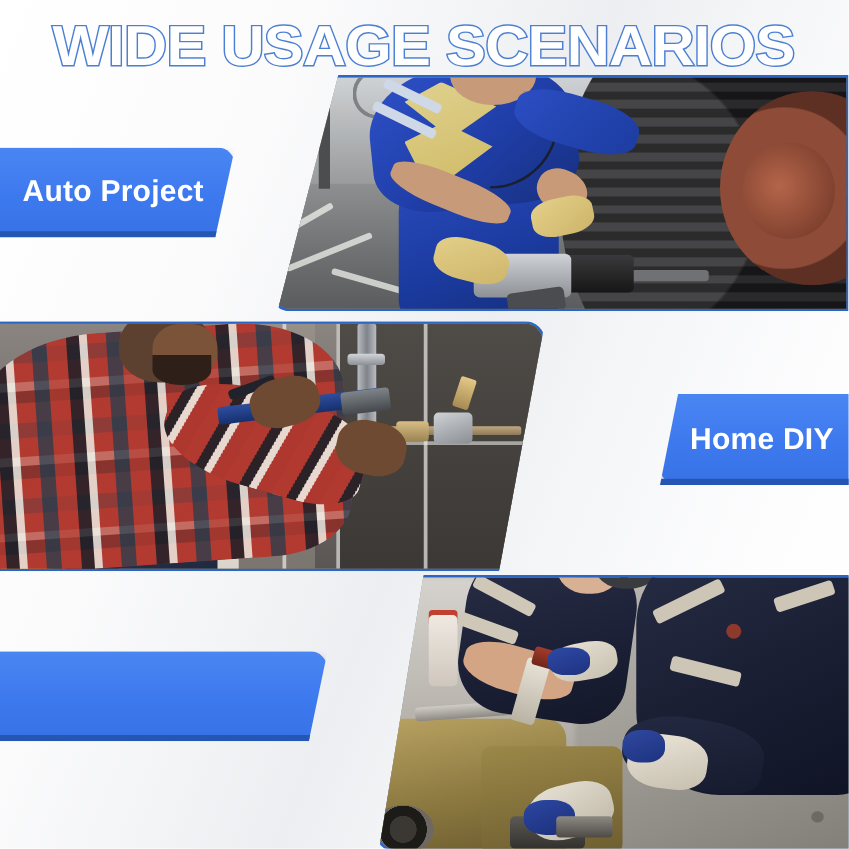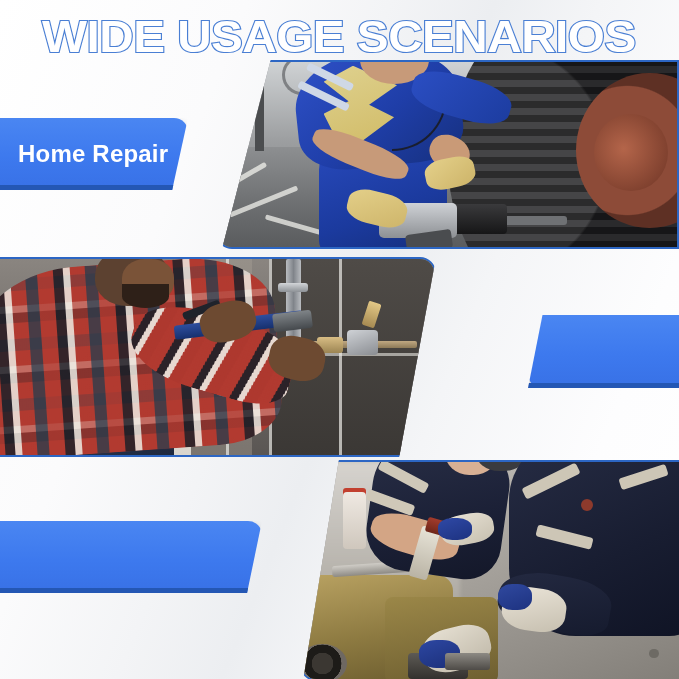--- a/index.html
+++ b/index.html
@@ -546,21 +546,21 @@
       <div id="p1-tool-motor"></div>
       <div id="p1-tool-body"></div>
       <div id="p1-tool-grip"></div>
       <div id="p1-glove1"></div>
       <div id="p1-glove2"></div>
     </div>
   </div>
 
   <div class="badge" id="badge-auto">
     <span class="lip"></span>
-    <span class="lbl">Home Repair</span>
+    <span class="lbl">Auto Project</span>
   </div>
 
   <div class="photo" id="photo-diy">
     <div class="inner" id="p2-bg">
       <div id="p2-dark"></div>
       <div id="p2-panel"></div>
       <div id="p2-grout-v1"></div>
       <div id="p2-grout-v2"></div>
       <div id="p2-grout-v3"></div>
       <div id="p2-grout-h1"></div>
@@ -583,20 +583,21 @@
       <div id="p2-wrench"></div>
       <div id="p2-wrench-jaw"></div>
       <div id="p2-band"></div>
       <div id="p2-handA"></div>
       <div id="p2-handB"></div>
     </div>
   </div>
 
   <div class="badge" id="badge-diy">
     <span class="lip"></span>
+    <span class="lbl">Home DIY</span>
   </div>
 
   <div class="photo" id="photo-eng">
     <div class="inner" id="p3-bg">
       <div id="p3-wall"></div>
       <div id="p3-bottle-cap"></div>
       <div id="p3-bottle"></div>
       <div id="p3-machine"></div>
       <div id="p3-machine2"></div>
       <div id="p3-bar"></div>

